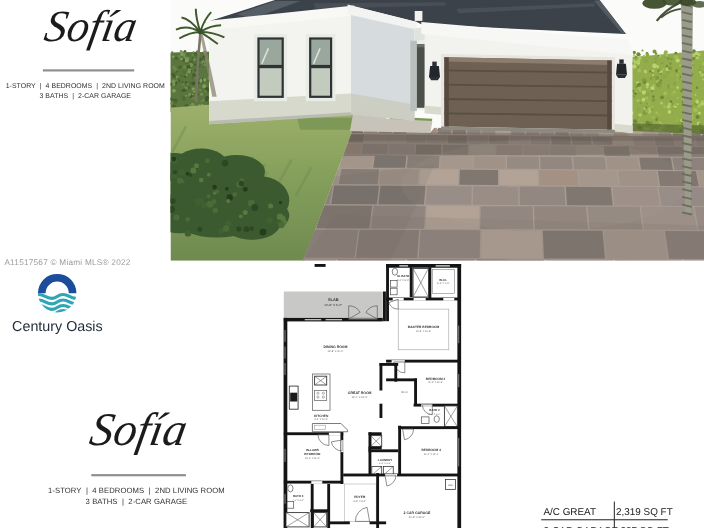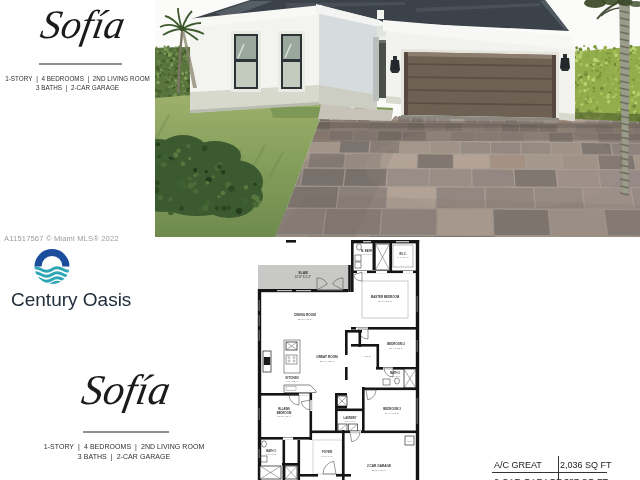--- a/index.html
+++ b/index.html
@@ -856,21 +856,21 @@
       </clipPath>
 <path d="M5.5,22.5 A17.5,17.5 0 0 1 40.5,22.5 L33.5,22.5 A10.5,10.5 0 0 0 12.5,22.5 Z" fill="#1c4d9c"></path>
 <g clip-path="url(#logoc)" fill="none" stroke="#2ea6b5" stroke-width="2.8">
 <path d="M1,25.5 q5,-3.5 11,0 t11,0 t11,0 t11,0"></path>
 <path d="M1,30.5 q5,-3.5 11,0 t11,0 t11,0 t11,0"></path>
 <path d="M1,35.5 q5,-3.5 11,0 t11,0 t11,0 t11,0"></path>
 <path d="M1,40 q5,-3.5 11,0 t11,0 t11,0 t11,0"></path>
 </g>
 </svg>
 
-<div style="position:absolute;left:11px;top:289px;font-size:19px;color:#222e3c">Century Oasis</div>
+<div style="position:absolute;left:11px;top:289px;font-size:13px;color:#222e3c">Century Oasis</div>
 
 <svg width="110" height="66" viewBox="0 0 110 66" style="position:absolute;left:65px;top:354px">
       <g transform="skewX(-10)" style="transform-origin:55.0px 52.800000000000004px">
         <text x="58.300000000000004" y="50.160000000000004" text-anchor="middle" font-family="Liberation Serif, serif" font-style="italic" font-size="42.5" fill="#1b1b1b">Sofía</text>
       </g>
     </svg>
 
 <div class="thinline" style="left:83px;top:431px;width:86px"></div>
 
 <div class="caps" style="left:42px;top:442.5px;width:164px;font-size:7.0px;letter-spacing:0.05px">1-STORY&nbsp;&nbsp;|&nbsp;&nbsp;4 BEDROOMS&nbsp;&nbsp;|&nbsp;&nbsp;2ND LIVING ROOM</div>
@@ -1060,18 +1060,18 @@
 
 <text x="126" y="229" font-size="3.17" fill="#333" font-weight="bold" text-anchor="middle" font-family="Liberation Sans, sans-serif">2 CAR GARAGE</text>
       <text x="126" y="232.5" font-size="2.32" fill="#666" font-weight="normal" text-anchor="middle" font-family="Liberation Sans, sans-serif">20'-8" X 20'-6"</text>
 
 <rect x="152" y="198" width="9" height="9" fill="#fff" stroke="#333" stroke-width="0.7"></rect>
       <text x="156.5" y="204" font-size="2.07" fill="#333" font-weight="normal" text-anchor="middle" font-family="Liberation Sans, sans-serif">W/H</text>
     </svg>
 
 <div style="position:absolute;left:492px;top:458px;width:125px;font-size:9px;color:#222;white-space:nowrap">
 <div style="position:absolute;left:2px;top:2px">A/C GREAT</div>
-<div style="position:absolute;left:68px;top:2px">2,036 SQ FT</div>
+<div style="position:absolute;left:68px;top:2px">2,319 SQ FT</div>
 <div style="position:absolute;left:0px;top:14px;width:115px;height:1.2px;background:#333"></div>
 <div style="position:absolute;left:2px;top:19px">2-CAR GARAGE</div>
 <div style="position:absolute;left:72px;top:19px">387 SQ FT</div>
 <div style="position:absolute;left:66px;top:-2px;width:1.2px;height:26px;background:#333"></div>
 </div>
 </div>
 </body></html>

